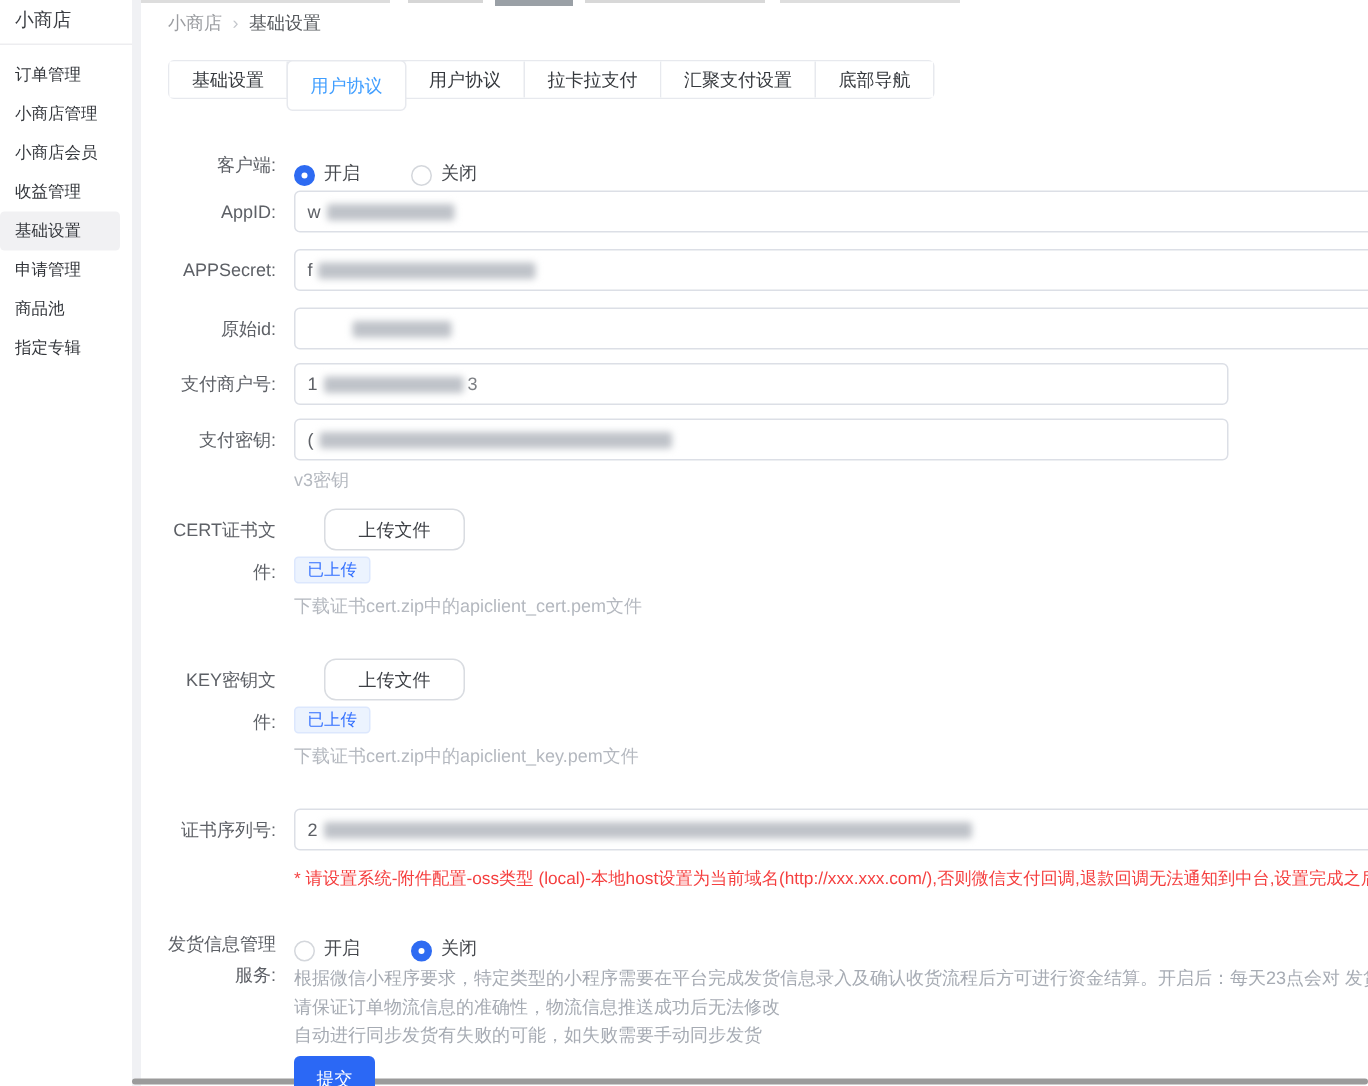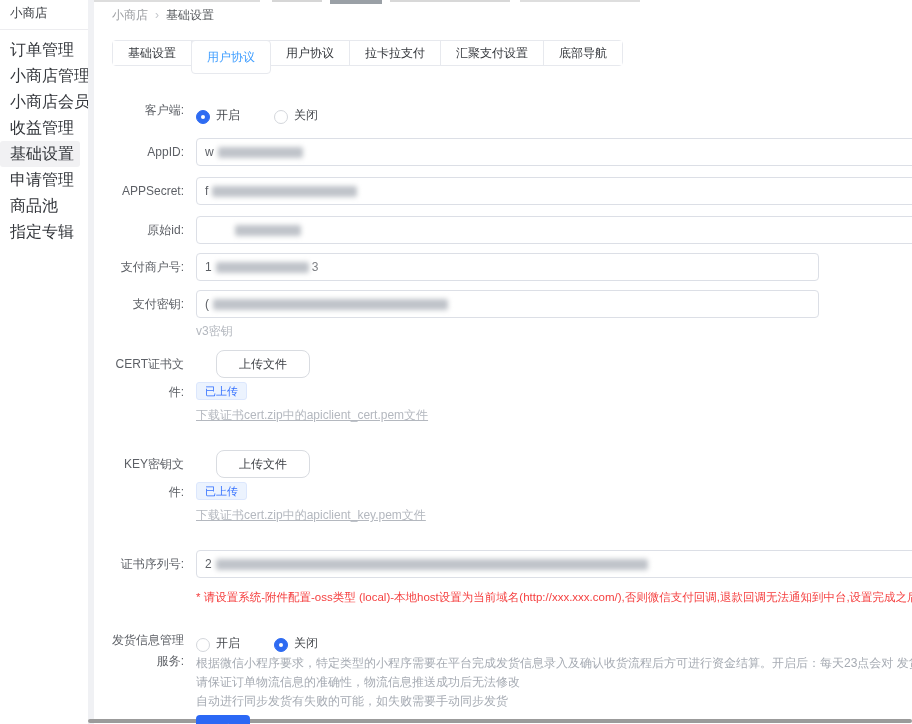--- a/index.html
+++ b/index.html
@@ -9,21 +9,21 @@
 
   
   .topstrip { position:absolute; top:0; left:90px; height:5px; width:560px; }
   .topstrip i { position:absolute; top:0; display:block; }
 
   
   .sidebar { position:absolute; left:0; top:0; bottom:0; width:88px; background:#fff; }
   .brand { height:30px; line-height:26px; padding-left:10px; font-size:12.5px; color:#3a3d42;
            border-bottom:1px solid #ededf0; }
   .menu { padding-top:7px; }
-  .side-item { height:26px; line-height:26px; padding-left:10px; margin-right:8px; font-size:16px;
+  .side-item { height:26px; line-height:26px; padding-left:10px; margin-right:8px; font-size:11px;
                color:#33363b; border-radius:3px; cursor:pointer; white-space:nowrap; }
   .side-item.active { background:#f1f1f3; }
   .vdivider { position:absolute; left:88px; top:0; bottom:0; width:6px; background:#f0f1f4; }
 
   
   .content { position:absolute; left:94px; right:0; top:0; bottom:0; padding:6px 0 0 18px; }
   .breadcrumb { display:flex; align-items:center; gap:7px; font-size:12px; height:18px; }
   .bc-root { color:#9b9da1; cursor:pointer; }
   .bc-sep { color:#c4c7cc; font-size:12px; }
   .bc-cur { color:#55585c; }
@@ -64,21 +64,21 @@
   .b93{width:93px;} .b235{width:235px;} .b432{width:432px;}
   .vsuffix { margin-left:3px; opacity:.8; }
 
   .hint { font-size:12px; color:#b4b8bf; line-height:14px; }
   .mt6 { margin-top:6px; margin-bottom:12px; }
 
   .upload-btn { display:inline-block; height:28px; line-height:26px; padding:0 22px; background:#fff;
                 border:1px solid #d9dce1; border-radius:8px; font-size:12px; color:#3c3f44; cursor:pointer;margin-left:20px; }
   .tag { display:inline-block; height:18px; line-height:16px; padding:0 8px; margin-top:4px;
          background:#ecf3fe; color:#3370ff; border:1px solid #dce7fd; border-radius:3px; font-size:11px; }
-  .file-hint { margin-top:8px;text-decoration:underline; }
+  .file-hint { margin-top:8px; }
   .file-block { margin-bottom:28px; }
 
   .warning { font-size:11.5px; color:#f53f3f; line-height:14px; white-space:nowrap; overflow:hidden;
              margin-bottom:12px; }
 
   .desc { margin-top:2px; }
   .desc div { font-size:12px; color:#a6abb3; line-height:19px; white-space:nowrap; overflow:hidden; }
 
   .submit-btn { margin-top:4px; width:54px; height:30px; background:#2b68f5; color:#fff; border:none;
                 border-radius:4px; font-size:12px; cursor:pointer; position:relative; z-index:3;
@@ -127,21 +127,21 @@
       <span class="tab">基础设置</span>
       <span class="tab active">用户协议</span>
       <span class="tab">用户协议</span>
       <span class="tab">拉卡拉支付</span>
       <span class="tab">汇聚支付设置</span>
       <span class="tab">底部导航</span>
     </div>
 
     <div class="form">
 
-      <div class="frow" style="margin-bottom:14px;">
+      <div class="frow" style="margin-bottom:3px;">
         <div class="flabel">客户端:</div>
         <div class="fctrl radio-line">
           <span class="radio checked"></span>
           <span class="radio-label">开启</span>
           <span class="radio-gap"></span>
           <span class="radio"></span>
           <span class="radio-label">关闭</span>
         </div>
       </div>
 

